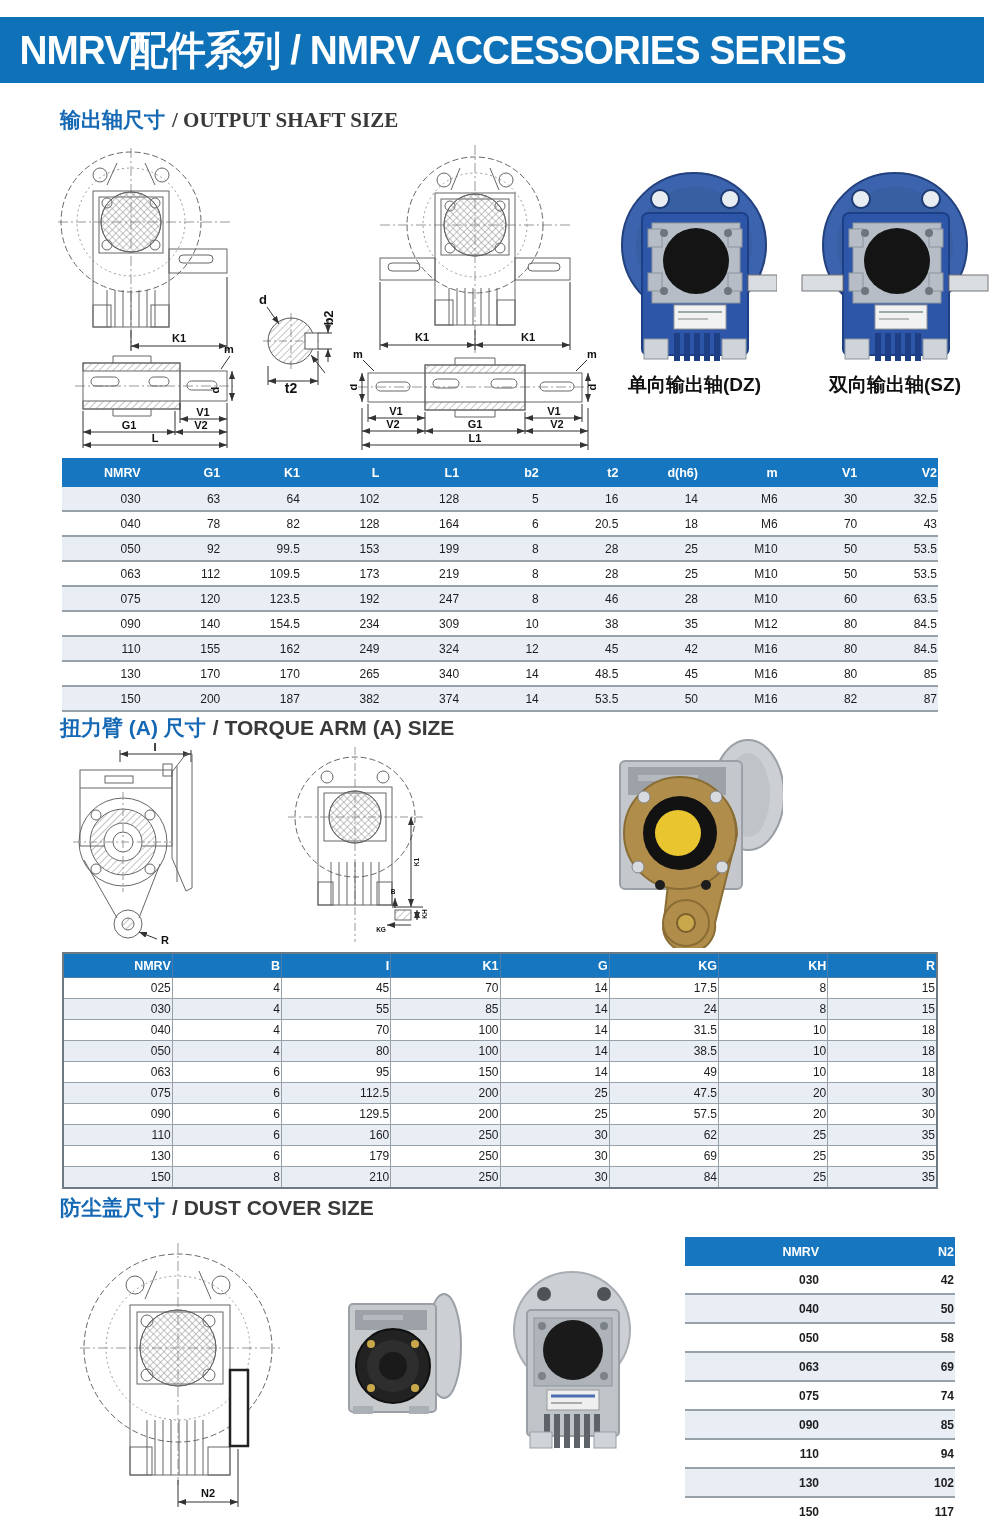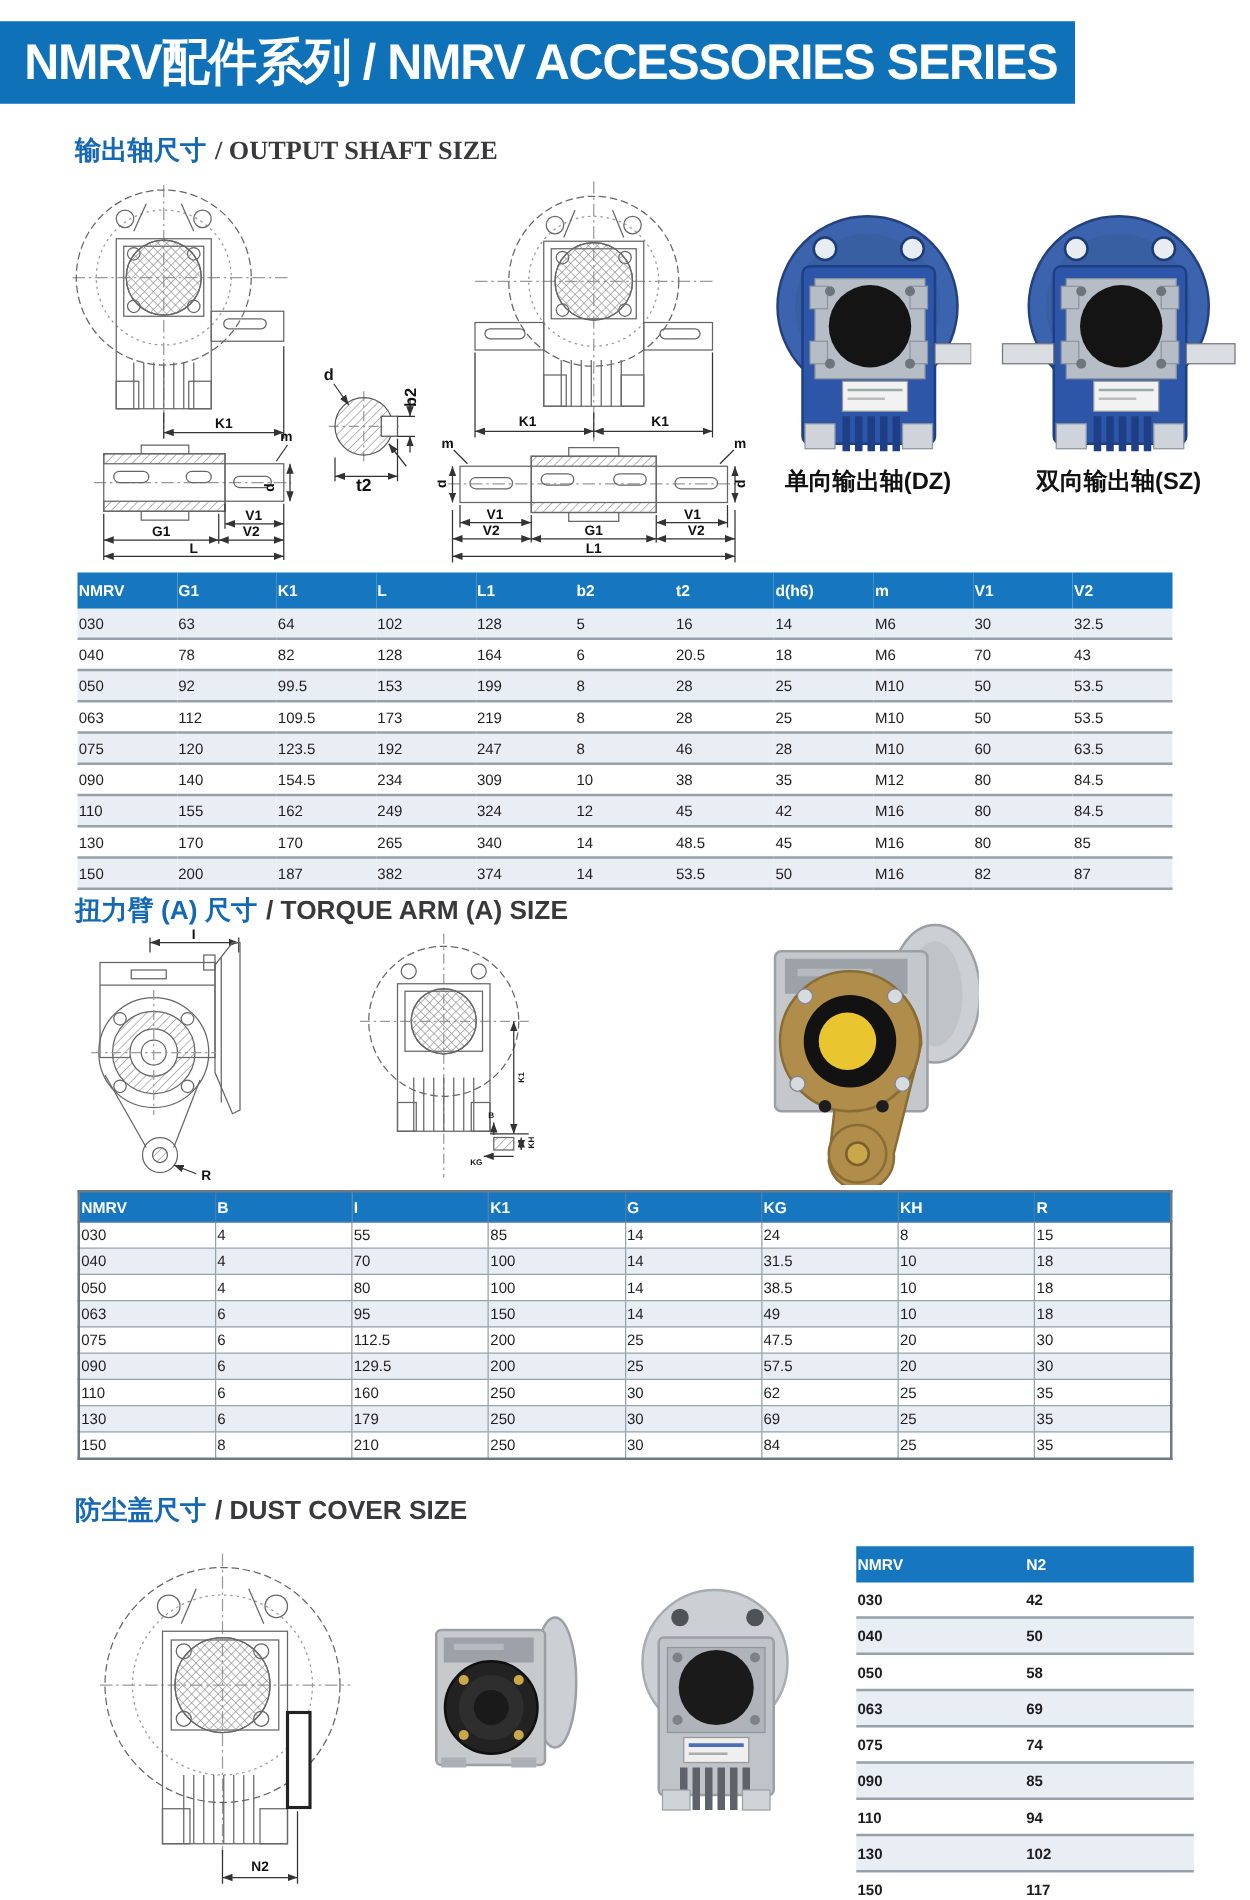--- a/index.html
+++ b/index.html
@@ -2,31 +2,31 @@
 <html><head>
 <meta charset="utf-8">
 <style>
   html,body{margin:0;padding:0;}
   body{
     width:1000px;height:1520px;position:relative;background:#ffffff;
     font-family:"Liberation Sans",sans-serif;overflow:hidden;
   }
   .abs{position:absolute;}
   
-  .banner{left:0;top:17px;width:860px;height:66px;background:#0f72b8;}
+  .banner{left:0;top:17px;width:984px;height:66px;background:#0f72b8;}
   .banner-text{
     color:#fff;font-weight:bold;font-size:40px;line-height:66px;padding-left:20px;
     white-space:nowrap;transform:scaleX(0.97);transform-origin:left center;letter-spacing:-1px;
   }
   
   .section-title{font-size:21px;font-weight:bold;white-space:nowrap;}
   .section-title .cn{color:#1568b4;}
   .section-title .en{color:#39393b;margin-left:7px;}
   
-  .tbl{border-collapse:collapse;width:100%;table-layout:fixed;font-size:12px;color:#1d1d1f;text-align:left;}
+  .tbl{border-collapse:collapse;width:100%;table-layout:fixed;font-size:12px;color:#1d1d1f;text-align:right;}
   .tbl th{background:#1677c0;color:#ffffff;font-weight:bold;font-size:12.5px;}
   .tbl1 th{height:27px;}
   .tbl1 td{height:21px;}
   .tbl1 tbody tr{border-bottom:2px solid #97a1a9;}
   .tbl1 tbody tr:nth-child(odd){background:#e9eef4;}
   .tbl2{border:2px solid #6e7a83;}
   .tbl2 th{height:21px;border:1px solid #4d7ca8;}
   .tbl2 td{height:18px;border:1px solid #97a1a9;}
   .tbl2 tbody tr:nth-child(even){background:#e9eef4;}
   .tbl3 th{height:27px;}
@@ -572,20 +572,30 @@
           <th>I</th>
           <th>K1</th>
           <th>G</th>
           <th>KG</th>
           <th>KH</th>
           <th>R</th>
         </tr>
       </thead>
       <tbody>
         <tr>
+          <td>025</td>
+          <td>4</td>
+          <td>45</td>
+          <td>70</td>
+          <td>14</td>
+          <td>17.5</td>
+          <td>8</td>
+          <td>15</td>
+        </tr>
+        <tr>
           <td>030</td>
           <td>4</td>
           <td>55</td>
           <td>85</td>
           <td>14</td>
           <td>24</td>
           <td>8</td>
           <td>15</td>
         </tr>
         <tr>

